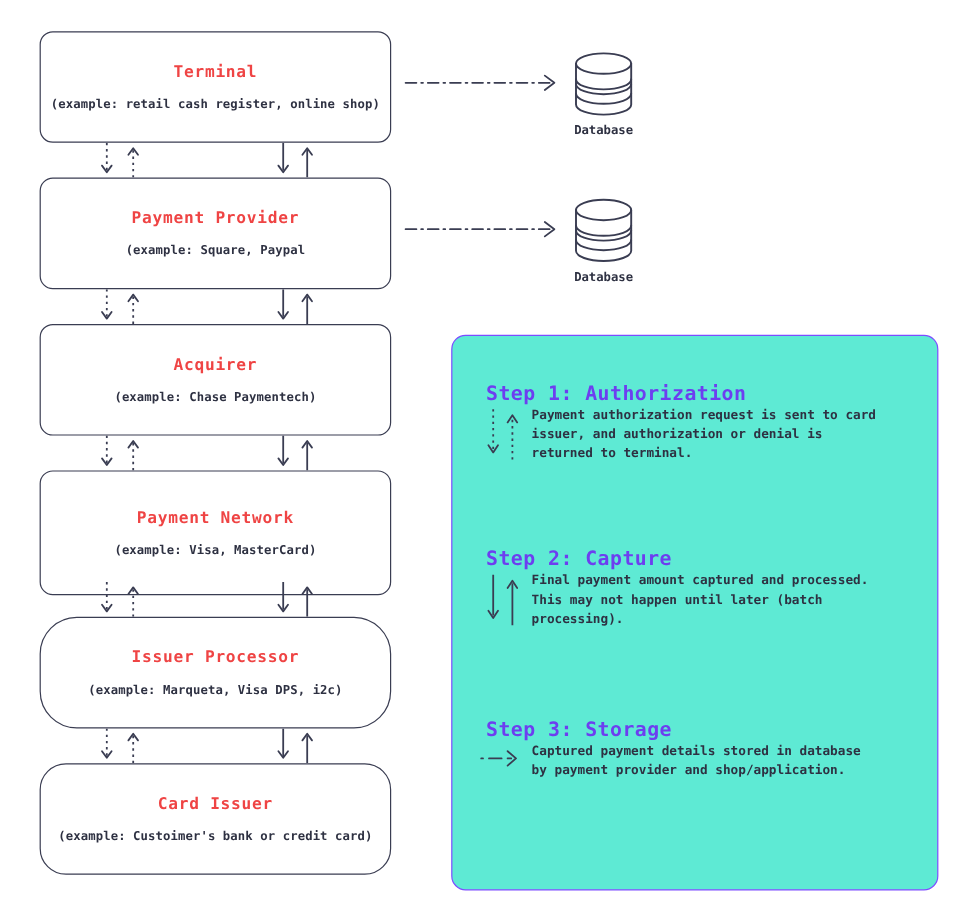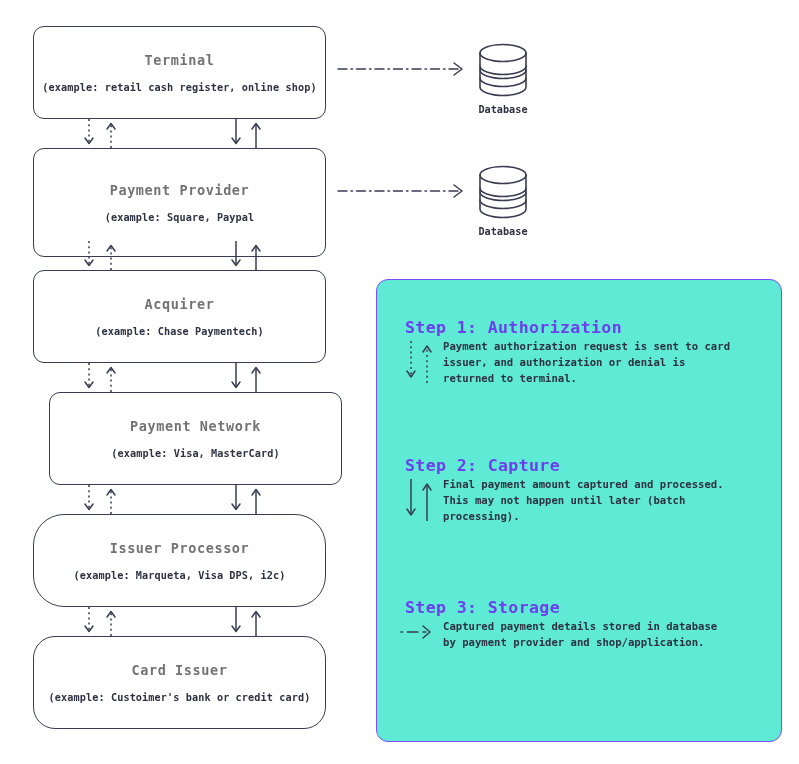--- a/index.html
+++ b/index.html
@@ -34,21 +34,21 @@
     background: #ffffff;
     display: flex;
     flex-direction: column;
     align-items: center;
     justify-content: center;
   }
   .node-title {
     font-size: 13.5px;
     font-weight: 700;
     letter-spacing: 0.6px;
-    color: #737373;
+    color: #ef4444;
     text-align: center;
   }
   .node-example {
     margin-top: 14px;
     font-size: 10.2px;
     font-weight: 700;
     letter-spacing: 0.1px;
     color: #2e3142;
     text-align: center;
   }
@@ -140,21 +140,21 @@
         <line x1="78" y1="29" x2="78" y2="6" stroke-dasharray="2 3.2"></line>
         <polyline points="74,10 78,4.5 82,10" stroke-linecap="round" stroke-linejoin="round"></polyline>
         <line x1="203" y1="0" x2="203" y2="23"></line>
         <polyline points="199,19 203,24.5 207,19" stroke-linecap="round" stroke-linejoin="round"></polyline>
         <line x1="223" y1="29" x2="223" y2="6"></line>
         <polyline points="219,10 223,4.5 227,10" stroke-linecap="round" stroke-linejoin="round"></polyline>
       </g>
     </svg>
   </div>
 
-  <div class="flow-node" style="top:122px; height:109px;">
+  <div class="flow-node" style="top:122px; height:93px;">
     <div class="node-title">Payment Provider</div>
     <div class="node-example">(example: Square, Paypal</div>
   </div>
 
   <div class="connector-group" style="top:215px;">
     <svg width="293" height="29" viewBox="0 0 293 29">
       <g stroke="#3a3d52" fill="none" stroke-width="1.5">
         <line x1="56" y1="0" x2="56" y2="23" stroke-dasharray="2 3.2"></line>
         <polyline points="52,19 56,24.5 60,19" stroke-linecap="round" stroke-linejoin="round"></polyline>
         <line x1="78" y1="29" x2="78" y2="6" stroke-dasharray="2 3.2"></line>
@@ -180,21 +180,21 @@
         <line x1="78" y1="29" x2="78" y2="6" stroke-dasharray="2 3.2"></line>
         <polyline points="74,10 78,4.5 82,10" stroke-linecap="round" stroke-linejoin="round"></polyline>
         <line x1="203" y1="0" x2="203" y2="23"></line>
         <polyline points="199,19 203,24.5 207,19" stroke-linecap="round" stroke-linejoin="round"></polyline>
         <line x1="223" y1="29" x2="223" y2="6"></line>
         <polyline points="219,10 223,4.5 227,10" stroke-linecap="round" stroke-linejoin="round"></polyline>
       </g>
     </svg>
   </div>
 
-  <div class="flow-node" style="top:366px; height:93px;margin-left:16px;">
+  <div class="flow-node" style="top:366px; height:104px;">
     <div class="node-title">Payment Network</div>
     <div class="node-example">(example: Visa, MasterCard)</div>
   </div>
 
   <div class="connector-group" style="top:459px;">
     <svg width="293" height="29" viewBox="0 0 293 29">
       <g stroke="#3a3d52" fill="none" stroke-width="1.5">
         <line x1="56" y1="0" x2="56" y2="23" stroke-dasharray="2 3.2"></line>
         <polyline points="52,19 56,24.5 60,19" stroke-linecap="round" stroke-linejoin="round"></polyline>
         <line x1="78" y1="29" x2="78" y2="6" stroke-dasharray="2 3.2"></line>

